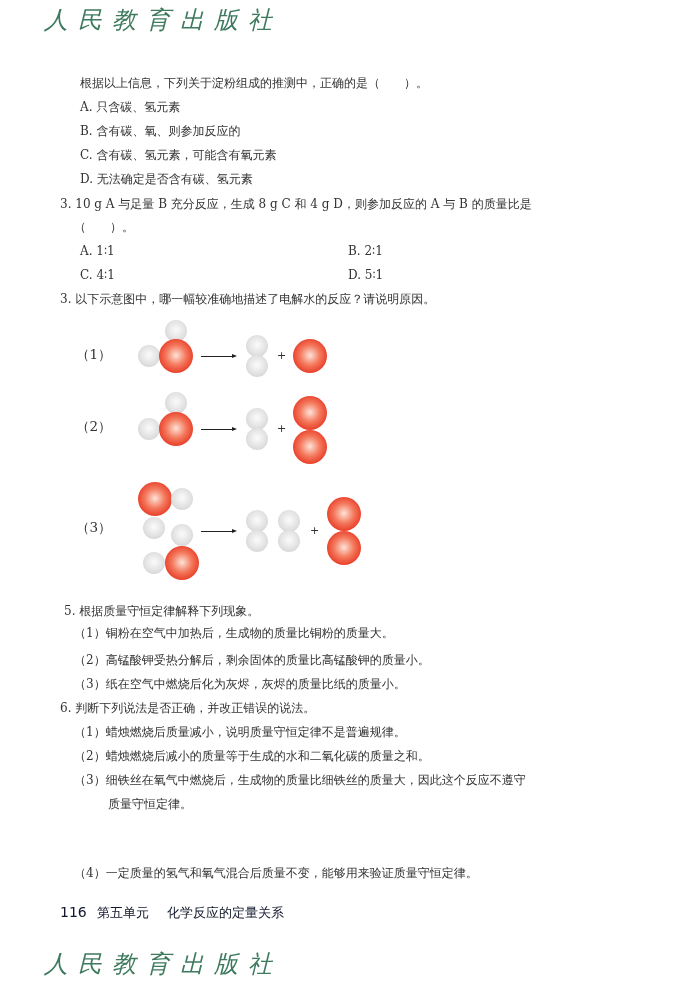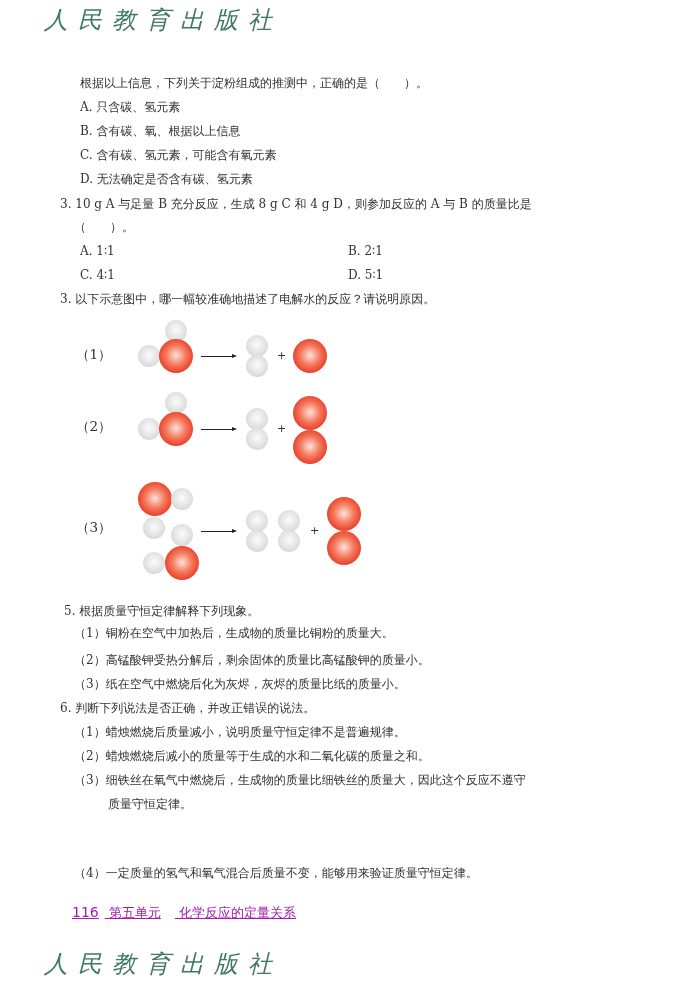--- a/index.html
+++ b/index.html
@@ -15,33 +15,33 @@
   .atom { position: absolute; border-radius: 50%; }
   .h { width: 22px; height: 22px;
        background: radial-gradient(circle at 50% 45%, #fbfbfb 0%, #e2e2e2 55%, #c9c9c9 100%); }
   .o { width: 34px; height: 34px;
        background: radial-gradient(circle at 50% 48%, #fde3d8 0%, #f47a5e 40%, #e83a25 75%, #d42a16 100%); }
   .arrow { position: absolute; height: 1px; background: #222; width: 34px; }
   .arrow::after { content: ""; position: absolute; right: -2px; top: -2px;
                   border-left: 5px solid #222; border-top: 2.5px solid transparent; border-bottom: 2.5px solid transparent; }
   .plus { position: absolute; font-size: 11px; color: #333; font-family: "DejaVu Sans", sans-serif; }
   .dlabel { position: absolute; font-size: 13.5px; color: #333; }
-  .footer { position: absolute; top: 904px; left: 72px; font-size: 13px; color: #a21caf;
-            font-family: "DejaVu Sans", sans-serif; white-space: nowrap; text-decoration: underline; }
+  .footer { position: absolute; top: 904px; left: 60px; font-size: 13px; color: #0f172a;
+            font-family: "DejaVu Sans", sans-serif; white-space: nowrap; }
   .footer .num { font-size: 14px; margin-right: 6px; }
   .footer .chap { margin-right: 14px; }
 </style>
 </head>
 <body>
 
 <div class="logo top">人民教育出版社</div>
 
 <div class="line" style="top:74px;left:80px;">根据以上信息，下列关于淀粉组成的推测中，正确的是（　　）。</div>
 <div class="line" style="top:98px;left:80px;">A. 只含碳、氢元素</div>
-<div class="line" style="top:122px;left:80px;">B. 含有碳、氧、根据以上信息</div>
+<div class="line" style="top:122px;left:80px;">B. 含有碳、氧、则参加反应的</div>
 <div class="line" style="top:146px;left:80px;">C. 含有碳、氢元素，可能含有氧元素</div>
 <div class="line" style="top:170px;left:80px;">D. 无法确定是否含有碳、氢元素</div>
 
 <div class="line" style="top:195px;left:60px;">3. 10 g A 与足量 B 充分反应，生成 8 g C 和 4 g D，则参加反应的 A 与 B 的质量比是</div>
 <div class="line" style="top:218px;left:74px;">（　　）。</div>
 <div class="line" style="top:242px;left:80px;">A. 1∶1</div>
 <div class="line" style="top:242px;left:348px;">B. 2∶1</div>
 <div class="line" style="top:266px;left:80px;">C. 4∶1</div>
 <div class="line" style="top:266px;left:348px;">D. 5∶1</div>
 

